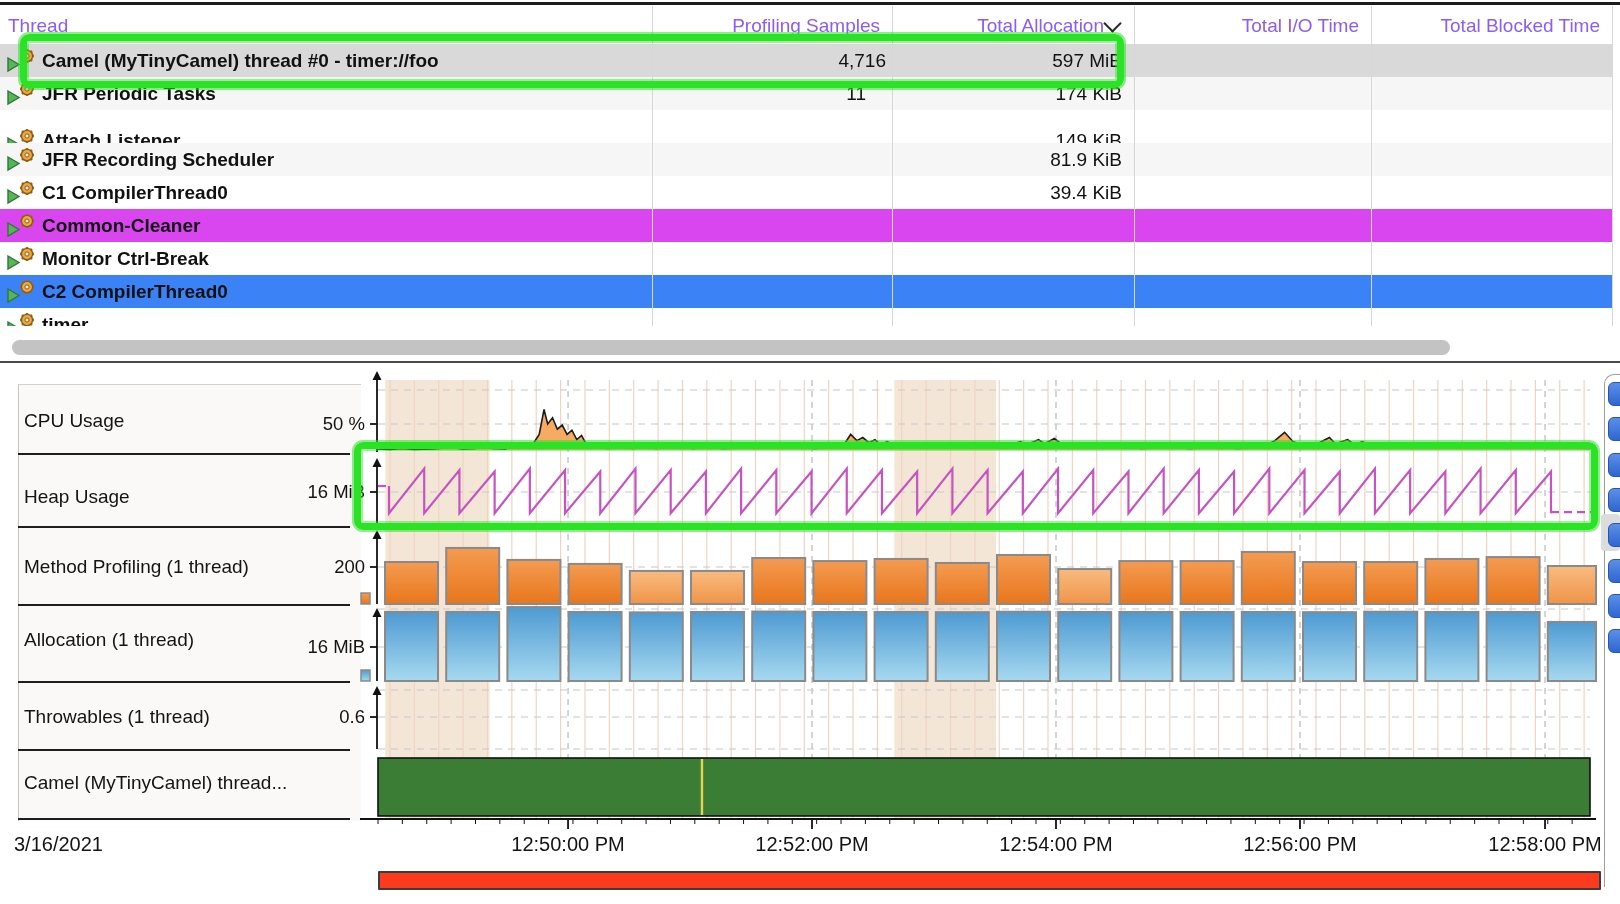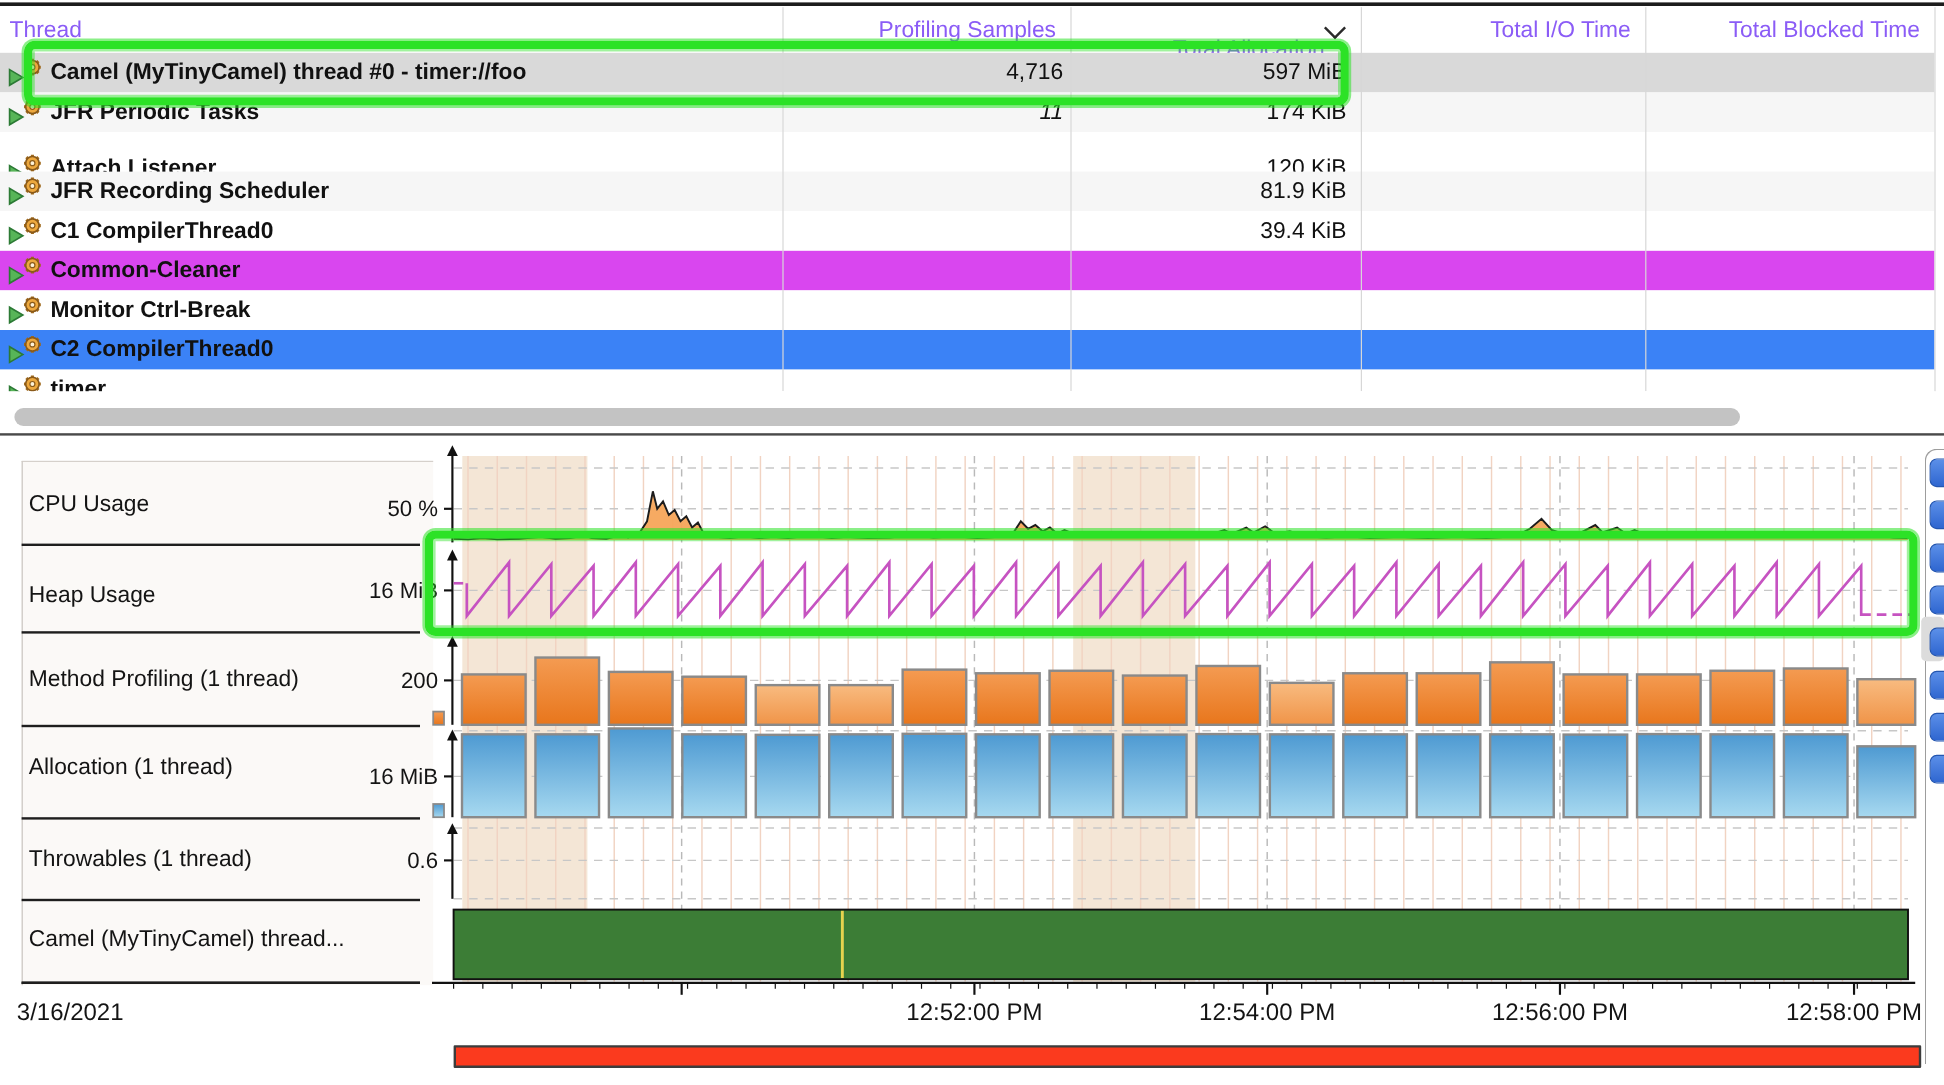--- a/index.html
+++ b/index.html
@@ -48,21 +48,21 @@
 </head>
 <body>
 
 <div id="app">
 
   <div class="abs tbl-topborder"></div>
 
   <div class="abs" id="table-header">
       <div class="abs hdr-cell" style="left: 8px;">Thread</div>
       <div class="abs hdr-cell" style="left: 658px; width: 222px; text-align: right;">Profiling Samples</div>
-      <div class="abs hdr-cell" style="left: 898px; width: 206px; text-align: right; margin-top: 16px;">Total Allocation</div>
+      <div class="abs hdr-cell" style="left: 898px; width: 206px; text-align: right;">Total Allocation</div>
       <div class="abs sortchev" style="left: 1106px; top: 17px;"></div>
       <div class="abs hdr-cell" style="left: 1140px; width: 219px; text-align: right;">Total I/O Time</div>
       <div class="abs hdr-cell" style="left: 1377px; width: 223px; text-align: right;">Total Blocked Time</div>
     </div>
   <div class="abs" id="table-rows" style="left:0;top:44px;">
       <div class="abs trow" style="top: 0px; background: rgb(217, 217, 217);">
         <span class="ticon">
           <svg width="34" height="27" viewBox="0 0 34 27">
             <polygon points="2,11 13,17.5 2,24" fill="#57b558" stroke="#2c7a35" stroke-width="1.4"></polygon>
             <g>
@@ -93,21 +93,21 @@
                 <line x1="14" y1="9" x2="28" y2="9"></line>
                 <line x1="16" y1="4" x2="26" y2="14"></line>
                 <line x1="26" y1="4" x2="16" y2="14"></line>
               </g>
               <circle cx="21" cy="9" r="5.6" fill="#eda83e" stroke="#8a5a1a" stroke-width="1.4"></circle>
               <circle cx="21" cy="9" r="2.1" fill="#fdf2d8" stroke="#8a5a1a" stroke-width="1"></circle>
             </g>
           </svg>
         </span>
         <span class="tname">JFR Periodic Tasks</span>
-        <span class="tnum" style="left: 652px; width: 234px; font-style: italic;">11</span>
+        <span class="tnum" style="left: 632px; width: 234px;">11</span>
         <span class="tnum" style="left: 892px; width: 230px;">174 KiB</span>
         <span class="tnum" style="left: 1134px; width: 225px;"></span>
         <span class="tnum" style="left: 1371px; width: 229px;"></span>
       </div>
       <div class="abs trow" style="top: 80px; background: rgb(255, 255, 255);">
         <span class="ticon">
           <svg width="34" height="27" viewBox="0 0 34 27">
             <polygon points="2,11 13,17.5 2,24" fill="#57b558" stroke="#2c7a35" stroke-width="1.4"></polygon>
             <g>
               <g stroke="#a06a1d" stroke-width="2.6">
@@ -116,21 +116,21 @@
                 <line x1="16" y1="4" x2="26" y2="14"></line>
                 <line x1="26" y1="4" x2="16" y2="14"></line>
               </g>
               <circle cx="21" cy="9" r="5.6" fill="#eda83e" stroke="#8a5a1a" stroke-width="1.4"></circle>
               <circle cx="21" cy="9" r="2.1" fill="#fdf2d8" stroke="#8a5a1a" stroke-width="1"></circle>
             </g>
           </svg>
         </span>
         <span class="tname">Attach Listener</span>
         <span class="tnum" style="left: 652px; width: 234px;"></span>
-        <span class="tnum" style="left: 892px; width: 230px;">120 KiB</span>
+        <span class="tnum" style="left: 892px; width: 230px;">149 KiB</span>
         <span class="tnum" style="left: 1134px; width: 225px;"></span>
         <span class="tnum" style="left: 1371px; width: 229px;"></span>
       </div>
       <div class="abs trow" style="top: 99px; background: rgb(246, 246, 246);">
         <span class="ticon">
           <svg width="34" height="27" viewBox="0 0 34 27">
             <polygon points="2,11 13,17.5 2,24" fill="#57b558" stroke="#2c7a35" stroke-width="1.4"></polygon>
             <g>
               <g stroke="#a06a1d" stroke-width="2.6">
                 <line x1="21" y1="2" x2="21" y2="16"></line>
@@ -492,20 +492,21 @@
       <line x1="1572.1299999999976" y1="819" x2="1572.1299999999976" y2="824" stroke="#111" stroke-width="1"></line>
       <line x1="568.0416" y1="819" x2="568.0416" y2="829" stroke="#111" stroke-width="1.8"></line>
       <line x1="812.0172" y1="819" x2="812.0172" y2="829" stroke="#111" stroke-width="1.8"></line>
       <line x1="1055.9928" y1="819" x2="1055.9928" y2="829" stroke="#111" stroke-width="1.8"></line>
       <line x1="1299.9684000000002" y1="819" x2="1299.9684000000002" y2="829" stroke="#111" stroke-width="1.8"></line>
       <line x1="1545.0348" y1="819" x2="1545.0348" y2="829" stroke="#111" stroke-width="1.8"></line>
     </svg>
 
   <div class="abs date-label">3/16/2021</div>
   <div class="abs time-strip" id="time-strip">
+      <div class="abs time-lbl" style="left: 98.0416px;">12:50:00 PM</div>
       <div class="abs time-lbl" style="left: 342.017px;">12:52:00 PM</div>
       <div class="abs time-lbl" style="left: 585.993px;">12:54:00 PM</div>
       <div class="abs time-lbl" style="left: 829.968px;">12:56:00 PM</div>
       <div class="abs time-lbl" style="left: 1075.03px;">12:58:00 PM</div>
     </div>
 
   <div class="abs red-scroll"></div>
 
   <div class="abs right-panel"></div>
   <div class="abs rp-selbg"></div>

